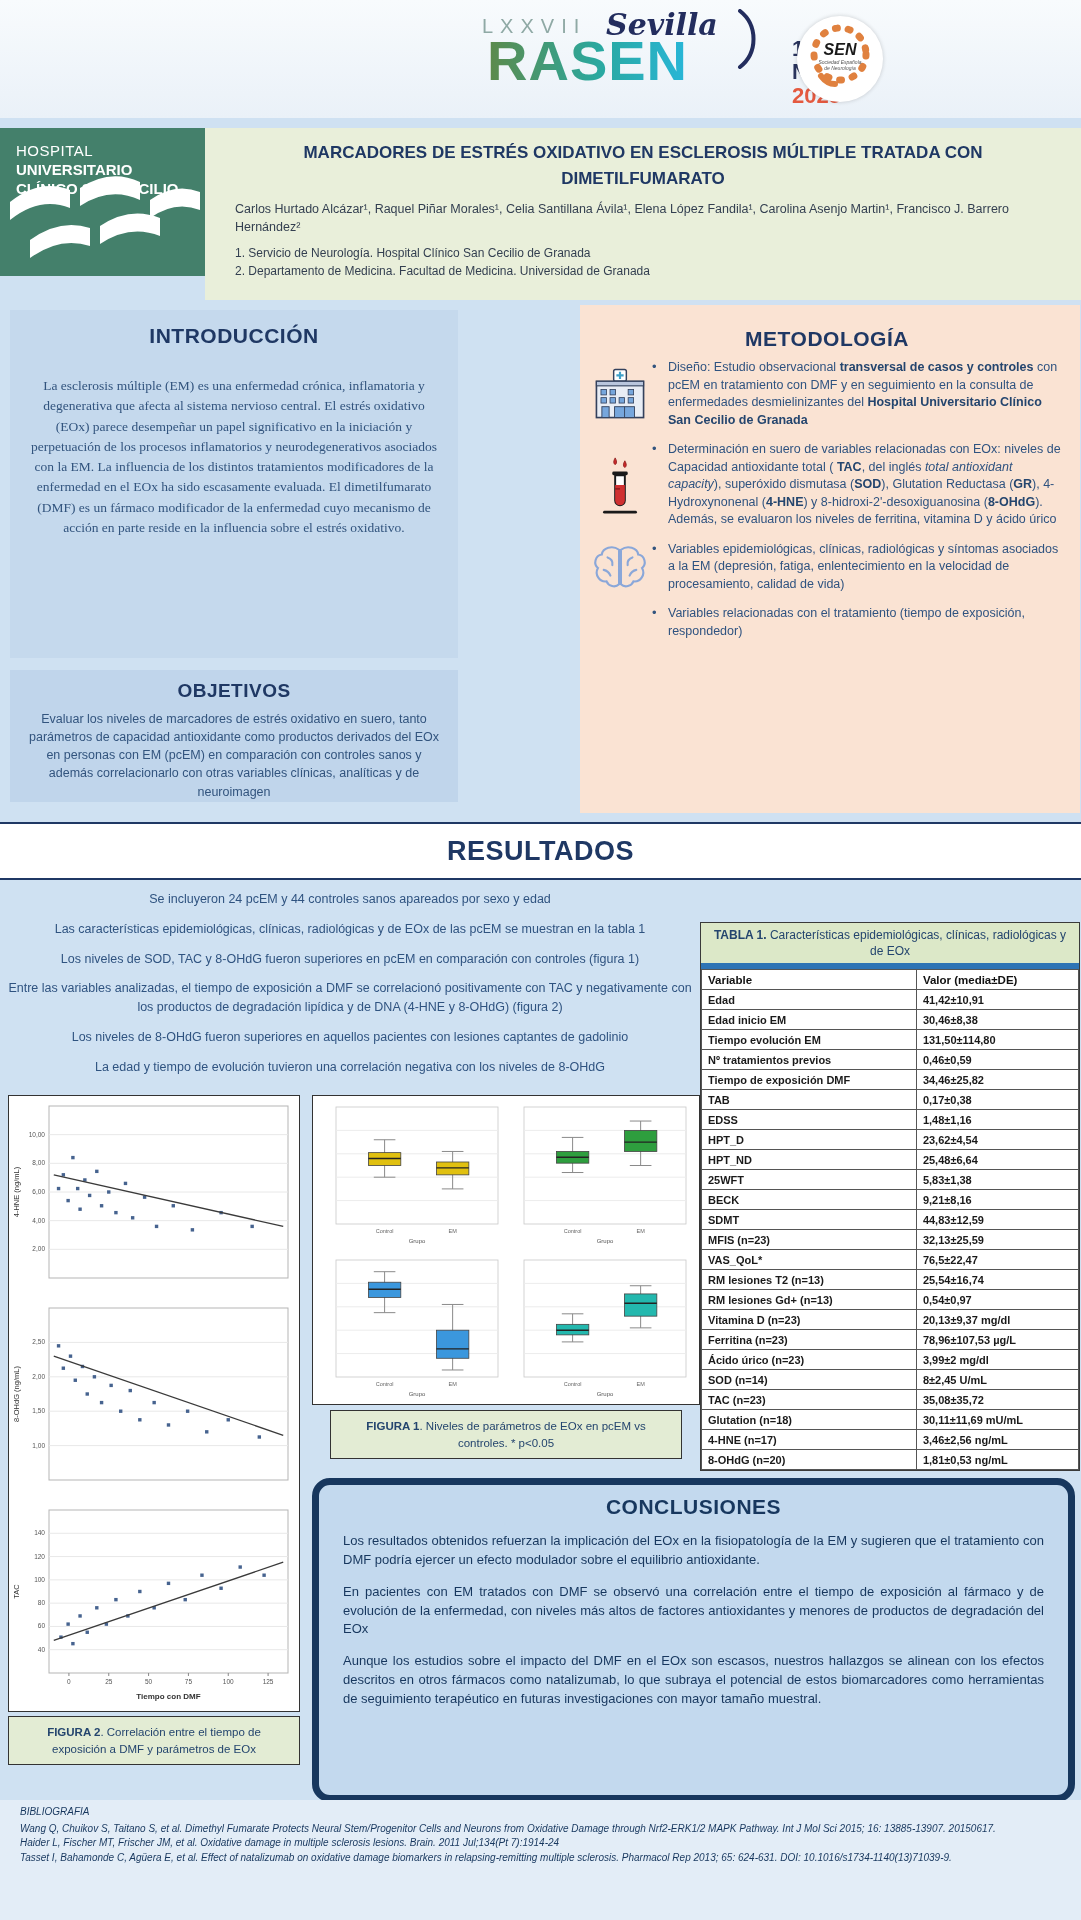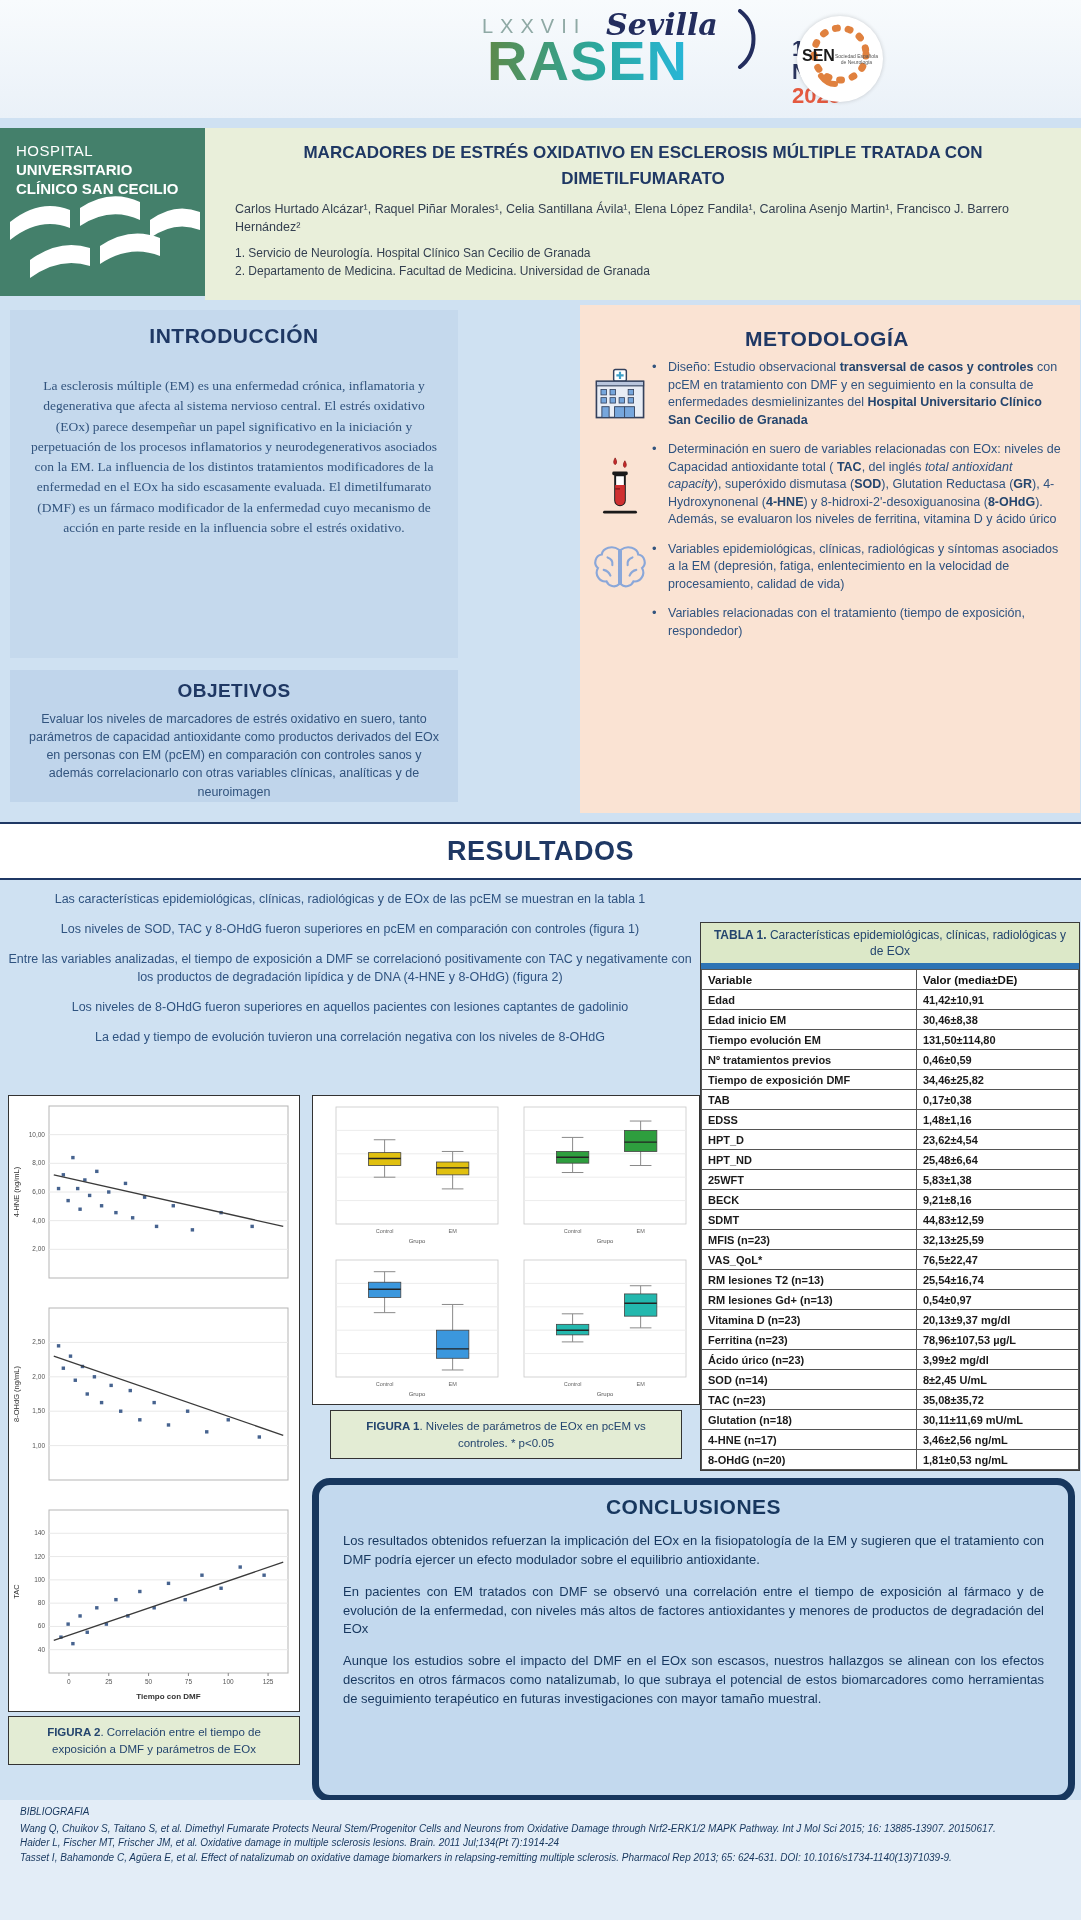--- a/index.html
+++ b/index.html
@@ -15,28 +15,28 @@
   .rasen-word{position:absolute;left:9px;top:26px;font-size:56px;font-weight:800;letter-spacing:1px;
       background:linear-gradient(90deg,#5d8a4a 0%,#2aa89f 55%,#28b6d8 100%);
       -webkit-background-clip:text;background-clip:text;color:transparent;line-height:1;}
   .sevilla{position:absolute;left:128px;top:0px;font-family:"DejaVu Serif",serif;
       font-style:italic;font-weight:700;font-size:30px;color:#232d5e;}
   .swoosh{position:absolute;left:258px;top:2px;}
   .dates{margin-left:14px;display:flex;flex-direction:column;line-height:1.05;padding-top:26px;}
   .dates .d1,.dates .d2{font-size:22px;color:#29335c;font-weight:600;}
   .dates .d3{font-size:22px;color:#e4593f;font-weight:600;}
   .sen-badge{position:absolute;left:797px;top:16px;width:86px;height:86px;border-radius:50%;
-      background:#ffffff;box-shadow:0 0 4px rgba(0,0,0,.18);display:flex;flex-direction:row;
-      align-items:center;justify-content:center;}
+      background:#ffffff;box-shadow:0 0 4px rgba(0,0,0,.18);display:flex;flex-direction:column;
+      align-items:center;justify-content:center;font-style:italic;}
   .sen-badge svg{position:absolute;left:6px;top:4px;}
   .sen-acro{font-size:16px;font-weight:800;color:#1a1a1a;z-index:2;margin-top:-6px;}
   .sen-sub{font-size:5px;color:#555;text-align:center;z-index:2;line-height:1.3;}
 
   
-  .hosp-box{position:absolute;left:0;top:128px;width:205px;height:168px;background:#44806b;
+  .hosp-box{position:absolute;left:0;top:128px;width:205px;height:148px;background:#44806b;
       padding:14px 0 0 16px;box-sizing:border-box;}
   .hosp-box .h1{color:#ffffff;font-size:15px;letter-spacing:.5px;font-weight:400;line-height:1.25;}
   .hosp-box .h2,.hosp-box .h3{color:#ffffff;font-size:15px;font-weight:700;line-height:1.25;}
   .hosp-flags{position:absolute;left:0;bottom:0;}
   .title-box{position:absolute;left:205px;top:128px;width:876px;height:172px;background:#e9efda;
       box-sizing:border-box;padding:12px 30px 0 30px;}
   .title-box h1{margin:0;text-align:center;font-size:17px;font-weight:700;color:#1f3864;line-height:1.5;}
   .authors{margin:9px 0 0 0;font-size:12.5px;color:#333f50;line-height:1.45;}
   .affils{margin-top:8px;font-size:12px;color:#333f50;line-height:1.5;}
 
@@ -238,20 +238,21 @@
           </div>
         </div>
       </div>
   </section>
 
   <div class="res-banner">
     <div>RESULTADOS</div>
   </div>
 
   <div class="res-bullets" id="res-bullets">
+      <div class="res-line">Se incluyeron 24 pcEM y 44 controles sanos apareados por sexo y edad</div>
       <div class="res-line">Las características epidemiológicas, clínicas, radiológicas y de EOx de las pcEM se muestran en la tabla 1</div>
       <div class="res-line">Los niveles de SOD, TAC y 8-OHdG fueron superiores en pcEM en comparación con controles (figura 1)</div>
       <div class="res-line">Entre las variables analizadas, el tiempo de exposición a DMF se correlacionó positivamente con TAC y negativamente con los productos de degradación lipídica y de DNA (4-HNE y 8-OHdG) (figura 2)</div>
       <div class="res-line">Los niveles de 8-OHdG fueron superiores en aquellos pacientes con lesiones captantes de gadolinio</div>
       <div class="res-line">La edad y tiempo de evolución tuvieron una correlación negativa con los niveles de 8-OHdG</div>
     </div>
 
   <div class="tabla">
     <div class="tabla-cap">
       <span class="cb">TABLA 1.</span><span> Características epidemiológicas, clínicas, radiológicas y de EOx</span>

